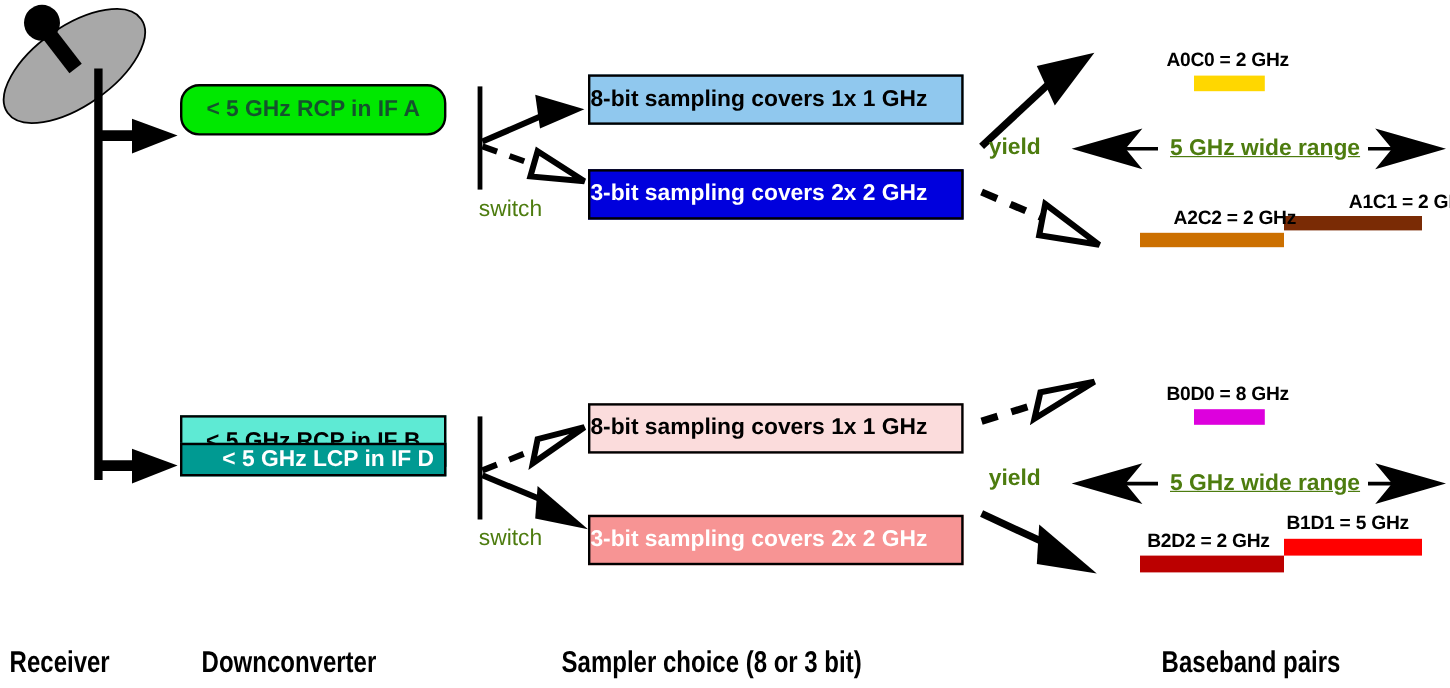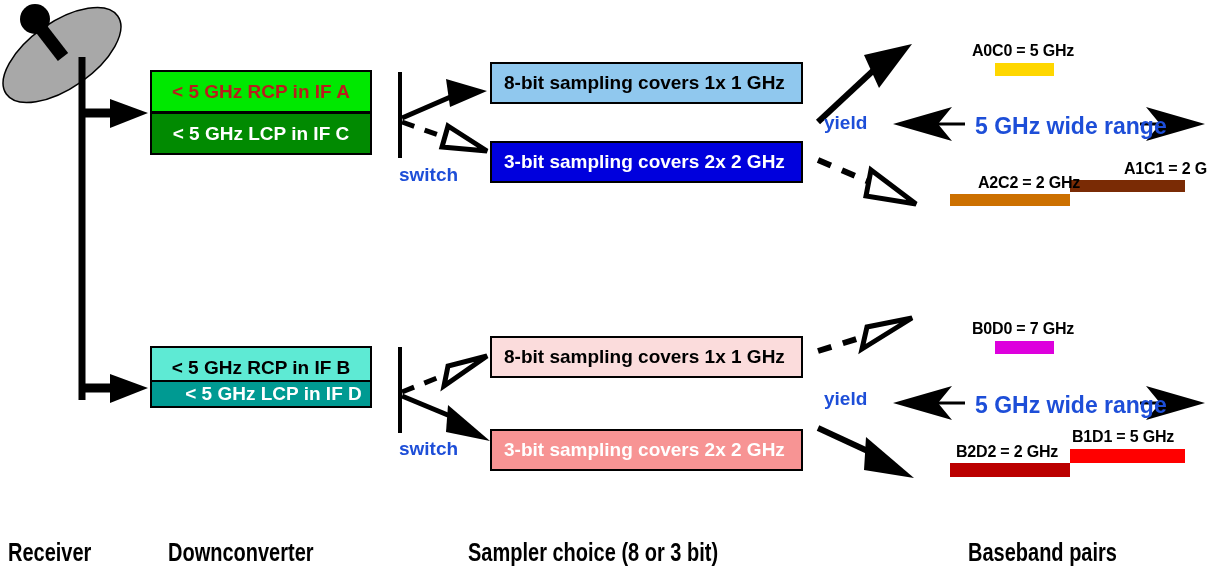--- a/index.html
+++ b/index.html
@@ -6,41 +6,41 @@
   html,body{margin:0;padding:0;background:#ffffff;}
   body{width:1208px;height:573px;position:relative;overflow:hidden;
        font-family:"Liberation Sans","DejaVu Sans",sans-serif;}
   #stage{position:absolute;left:0;top:0;width:1208px;height:573px;}
   svg.layer{position:absolute;left:0;top:0;width:1208px;height:573px;overflow:visible;}
 
   
   .box{position:absolute;box-sizing:border-box;border:2px solid #000;
        display:flex;align-items:center;font-weight:bold;white-space:nowrap;}
   .box.dc{font-size:19px;justify-content:center;}
-  .box.smp{font-size:19px;padding-left:12px;}
+  .box.smp{font-size:19px;padding-left:0;}
 
-  .c-rcp-a{background:#00e800;color:#b91c1c;}
+  .c-rcp-a{background:#00e800;color:#14532d;border-radius:16px;}
   .c-lcp-c{background:#018a01;color:#fff;}
   .c-rcp-b{background:#5eead4;color:#000;}
   .c-lcp-d{background:#009a92;color:#fff;}
   .c-s8-top{background:#90c8ee;color:#000;}
   .c-s3-top{background:#0000dd;color:#fff;}
   .c-s8-bot{background:#fbdcdc;color:#000;}
   .c-s3-bot{background:#f79494;color:#fff;}
 
   
   .bar{position:absolute;}
   .bb-label{position:absolute;font-size:16px;font-weight:bold;color:#000;
             white-space:nowrap;letter-spacing:-0.2px;}
 
   
-  .txt{position:absolute;color:#1d4ed8;white-space:nowrap;}
-  .t-switch{font-size:19px;font-weight:bold;}
+  .txt{position:absolute;color:#4d7c0f;white-space:nowrap;}
+  .t-switch{font-size:19px;font-weight:normal;}
   .t-yield{font-size:19px;font-weight:bold;}
-  .t-range{font-size:23px;font-weight:bold;}
+  .t-range{font-size:19px;font-weight:bold;text-decoration:underline;}
 
   
   .foot{position:absolute;bottom:6px;font-size:25px;font-weight:bold;color:#000;
         white-space:nowrap;transform:scaleX(.80);transform-origin:left bottom;}
 </style>
 </head>
 <body>
 
 <div id="stage">
 
@@ -112,28 +112,25 @@
       <line x1="900" y1="403" x2="965" y2="403" stroke="#000" stroke-width="3"></line>
       <polygon points="893,403 952,386 938,403 952,420" fill="#000"></polygon>
       <line x1="1140" y1="403" x2="1183" y2="403" stroke="#000" stroke-width="3"></line>
       <polygon points="1205,403 1146,386 1160,403 1146,420" fill="#000"></polygon>
     </g>
   </svg>
 
   <div class="box dc c-rcp-a" style="left:150px;top:70px;width:222px;height:43px;">
     <span>&lt; 5 GHz RCP in IF A</span>
   </div>
-  <div class="box dc c-lcp-c" style="left:150px;top:112px;width:222px;height:43px;">
-    <span>&lt; 5 GHz LCP in IF C</span>
-  </div>
 
   <div class="box dc c-rcp-b" style="left:150px;top:346px;width:222px;height:43px;">
     <span>&lt; 5 GHz RCP in IF B</span>
   </div>
-  <div class="box dc c-lcp-d" style="left:150px;top:380px;width:222px;height:28px;padding-left:25px;">
+  <div class="box dc c-lcp-d" style="left:150px;top:369px;width:222px;height:28px;padding-left:25px;">
     <span>&lt; 5 GHz LCP in IF D</span>
   </div>
 
   <div class="txt t-switch" style="left:399px;top:164px;">switch</div>
   <div class="txt t-switch" style="left:399px;top:438px;">switch</div>
 
   <div class="box smp c-s8-top" style="left:490px;top:62px;width:313px;height:42px;">
     <span>8-bit sampling covers 1x 1 GHz</span>
   </div>
   <div class="box smp c-s3-top" style="left:490px;top:141px;width:313px;height:42px;">
@@ -146,30 +143,30 @@
   <div class="box smp c-s3-bot" style="left:490px;top:429px;width:313px;height:42px;">
     <span>3-bit sampling covers 2x 2 GHz</span>
   </div>
 
   <div class="txt t-yield" style="left:824px;top:112px;">yield</div>
   <div class="txt t-range" style="left:975px;top:113px;">5 GHz wide range</div>
 
   <div class="txt t-yield" style="left:824px;top:388px;">yield</div>
   <div class="txt t-range" style="left:975px;top:392px;">5 GHz wide range</div>
 
-  <div class="bb-label" style="left:972px;top:42px;">A0C0 = 5 GHz</div>
+  <div class="bb-label" style="left:972px;top:42px;">A0C0 = 2 GHz</div>
   <div class="bar" style="left:995px;top:63px;width:59px;height:13px;background:#ffd700;"></div>
 
   <div class="bb-label" style="left:1124px;top:160px;">A1C1 = 2 GHz</div>
   <div class="bar" style="left:1070px;top:180px;width:115px;height:12px;background:#7a2b05;"></div>
 
   <div class="bb-label" style="left:978px;top:174px;">A2C2 = 2 GHz</div>
   <div class="bar" style="left:950px;top:194px;width:120px;height:12px;background:#cc7000;"></div>
 
-  <div class="bb-label" style="left:972px;top:320px;">B0D0 = 7 GHz</div>
+  <div class="bb-label" style="left:972px;top:320px;">B0D0 = 8 GHz</div>
   <div class="bar" style="left:995px;top:341px;width:59px;height:13px;background:#dd00dd;"></div>
 
   <div class="bb-label" style="left:1072px;top:428px;">B1D1 = 5 GHz</div>
   <div class="bar" style="left:1070px;top:449px;width:115px;height:14px;background:#ff0000;"></div>
 
   <div class="bb-label" style="left:956px;top:443px;">B2D2 = 2 GHz</div>
   <div class="bar" style="left:950px;top:463px;width:120px;height:14px;background:#bb0000;"></div>
 
   <div class="foot" style="left:8px;">Receiver</div>
   <div class="foot" style="left:168px;">Downconverter</div>

